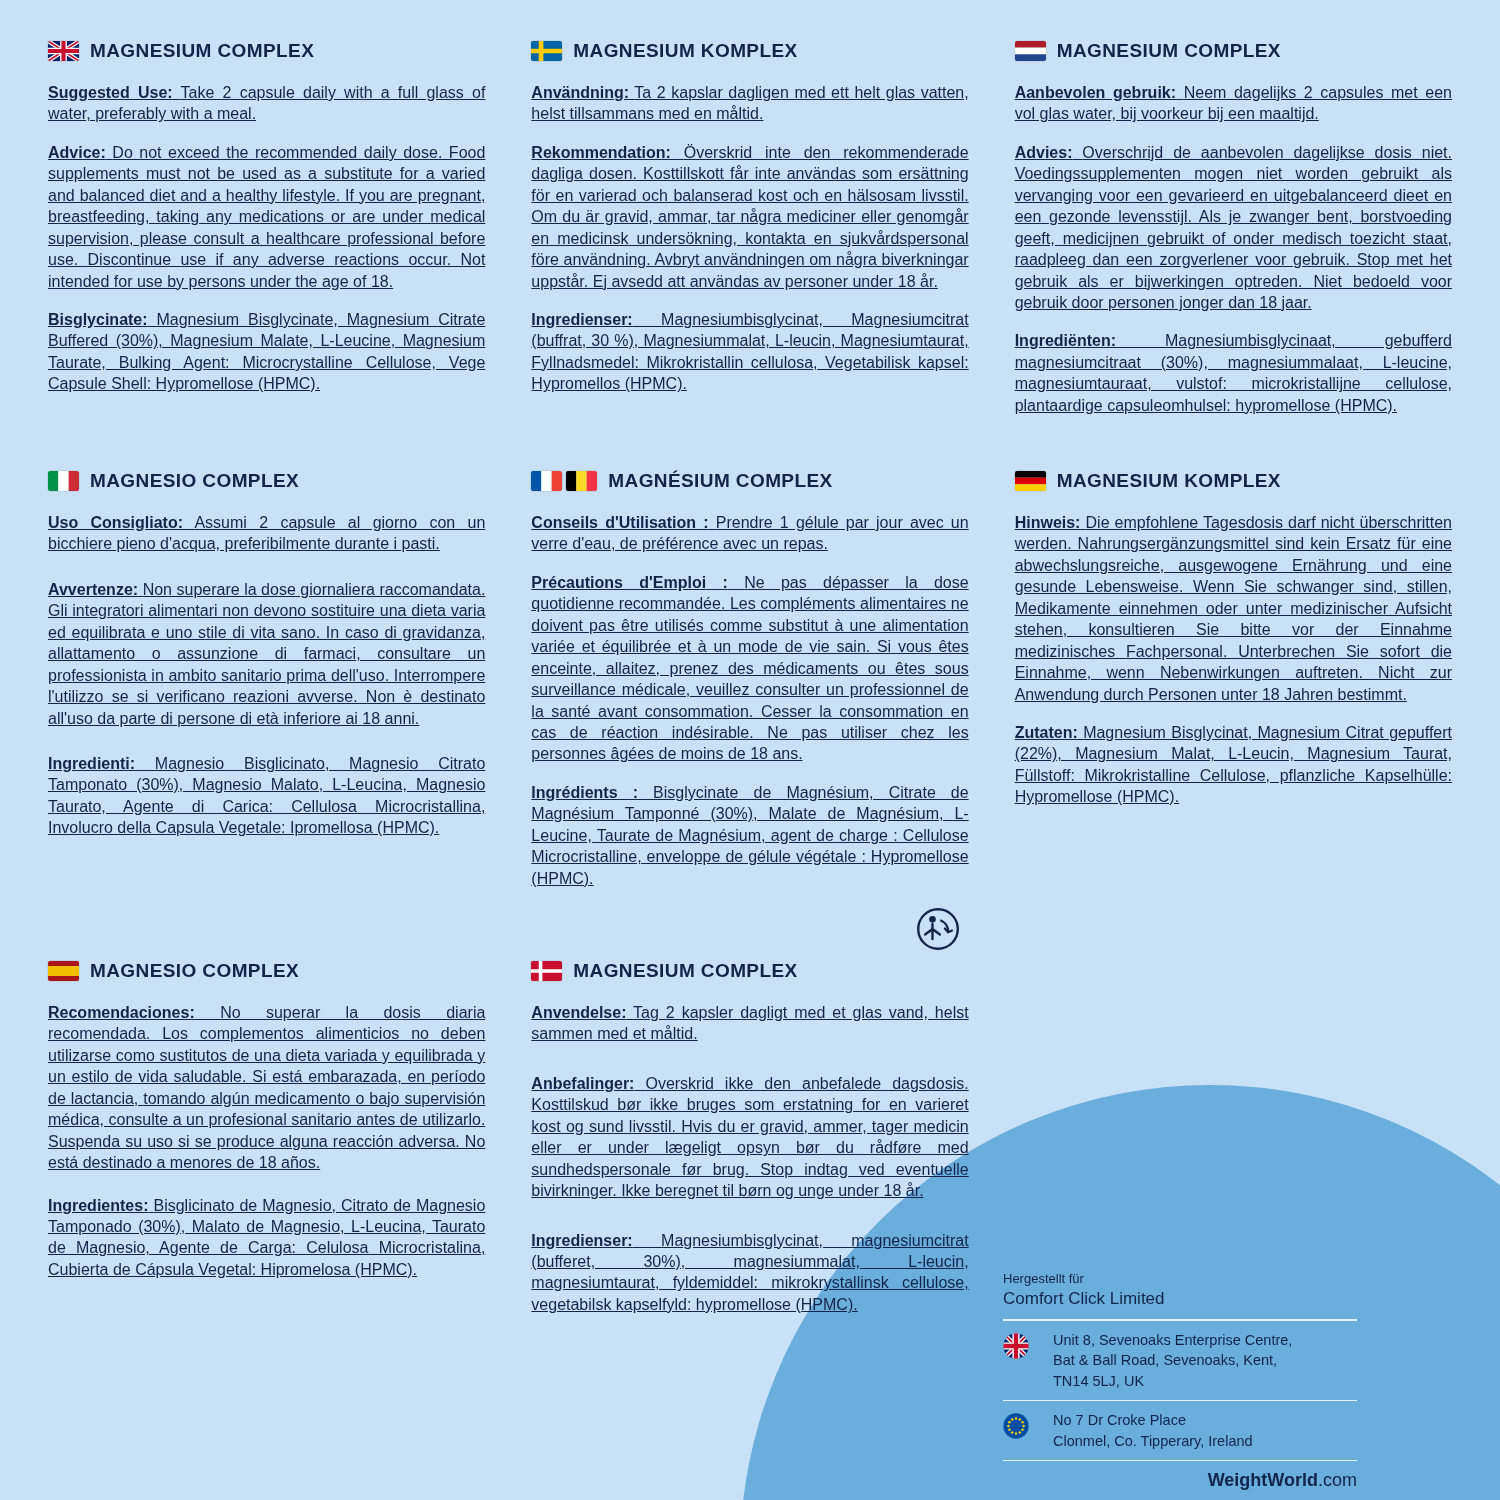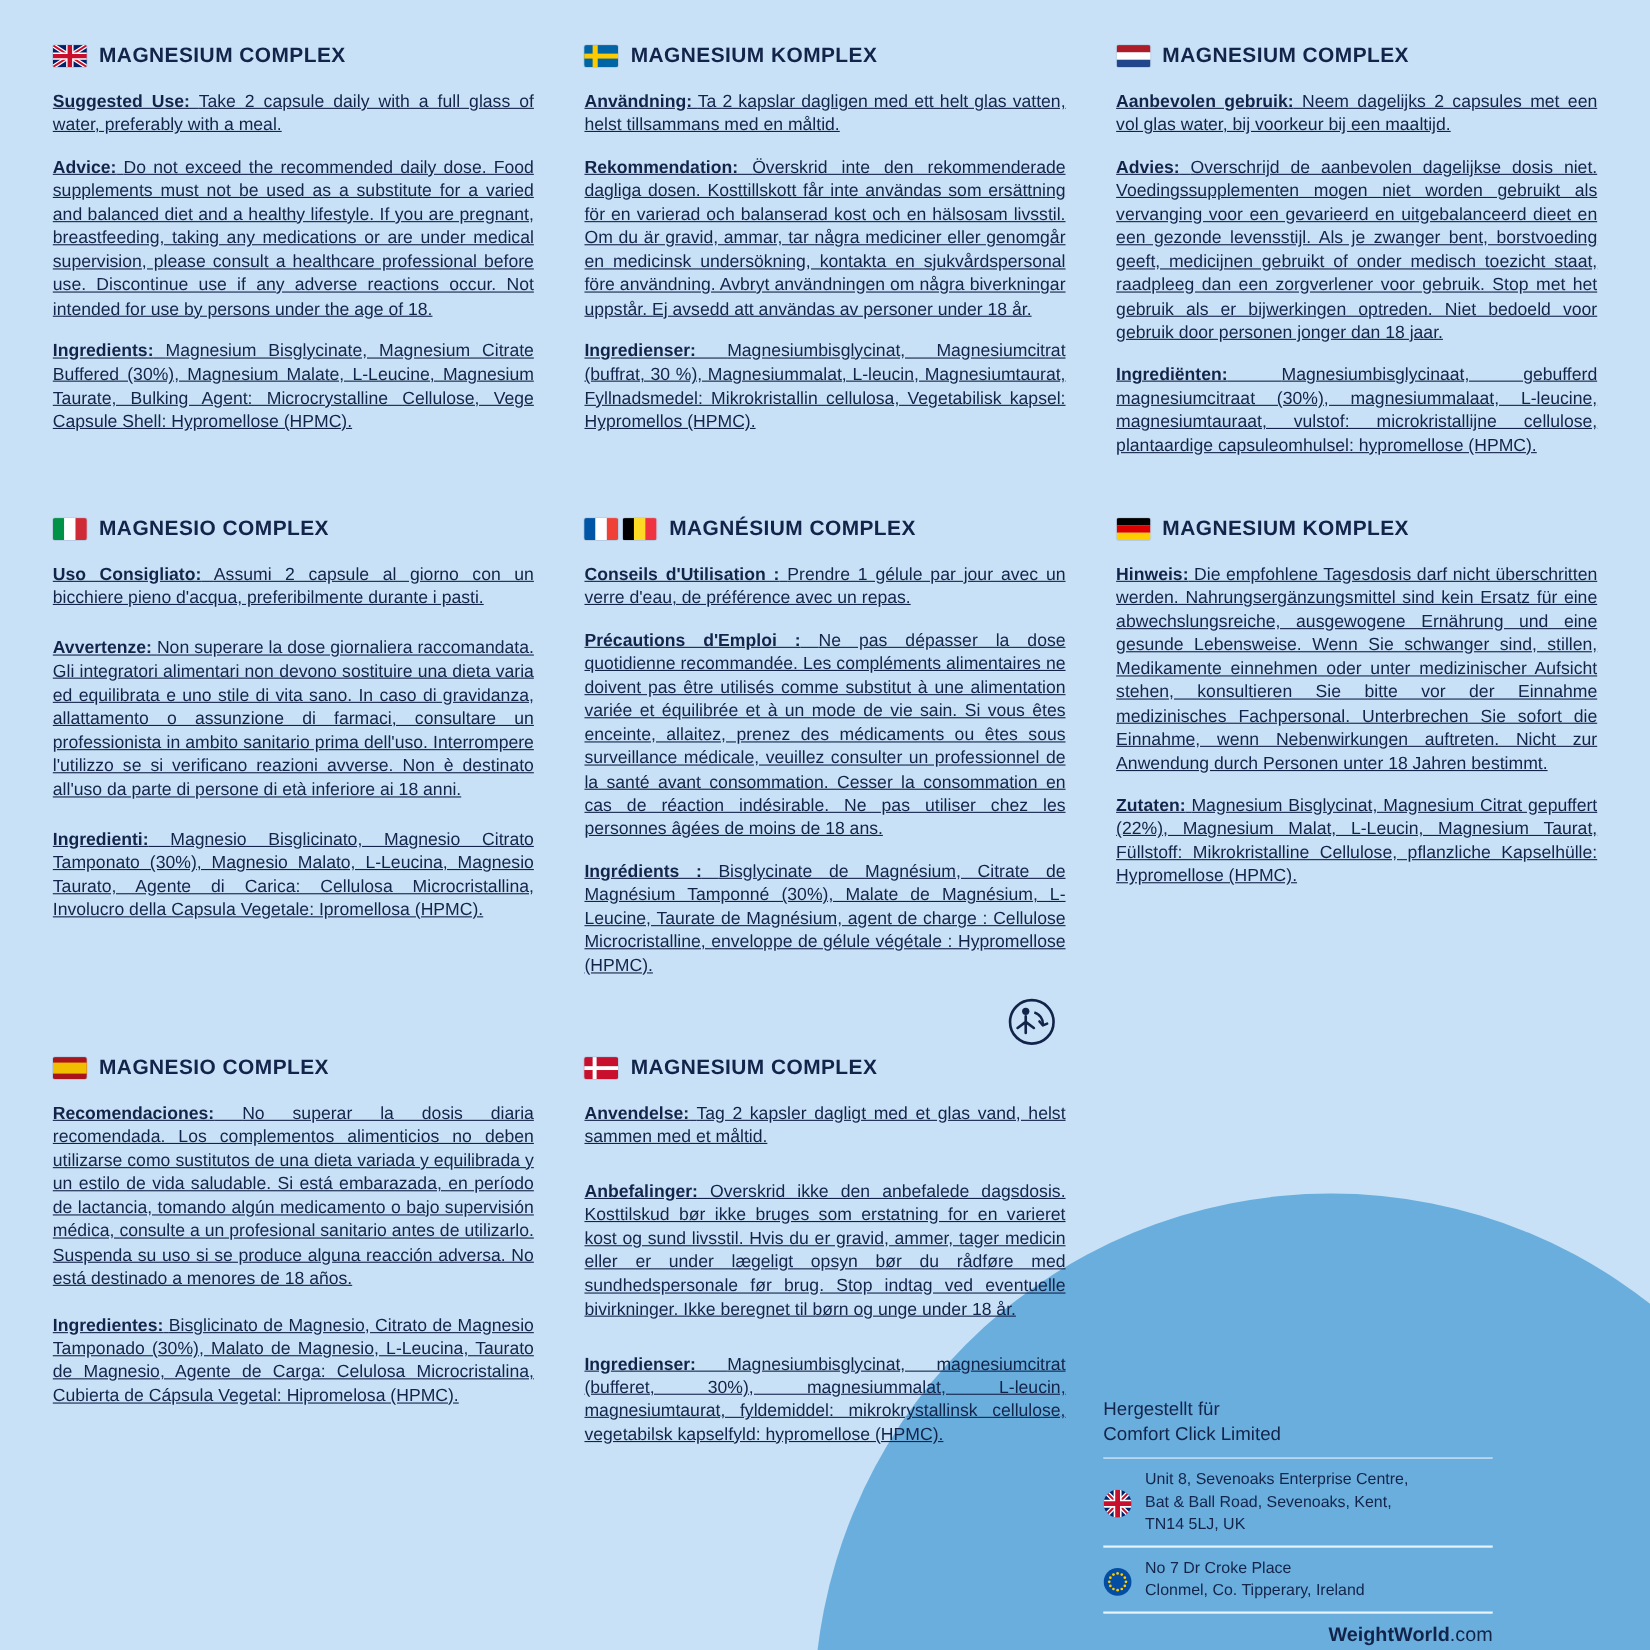--- a/index.html
+++ b/index.html
@@ -68,28 +68,28 @@
     margin-top:2px;
   }
   .triman-wrap svg { width:46px; height:46px; display:block; }
 
   .footer {
     position:absolute;
     left:1003px; top:1270px;
     width:354px;
     z-index:2;
   }
-  .made-for { font-size:17px; line-height:1.35; }
+  .made-for { font-size:13px; line-height:1.35; }
   .company  { font-size:17px; font-weight:normal; line-height:1.35; }
   .sep {
     height:1.5px;
     background:rgba(255,255,255,0.85);
     margin:9px 0;
   }
-  .addr-row { display:flex; gap:12px; align-items:center; }
+  .addr-row { display:flex; gap:24px; align-items:flex-start; }
   .round-flag { width:26px; height:26px; flex:0 0 auto; margin-top:3px; }
   .round-flag svg { width:100%; height:100%; display:block; }
   .addr { font-size:14.5px; line-height:1.4; }
   .website { font-size:18px; margin-top:2px;text-align:right; }
   .website strong { font-weight:bold; }
 </style>
 </head>
 <body>
 
 <div class="decor-circle"></div>
@@ -106,21 +106,21 @@
               <path d="M30,0 V40 M0,20 H60" stroke="#ffffff" stroke-width="13"></path>
               <path d="M30,0 V40 M0,20 H60" stroke="#C8102E" stroke-width="8"></path>
             </svg>
           </span>
         </span>
       <h2 class="sec-title">MAGNESIUM COMPLEX</h2>
     </div>
     <div class="paras">
         <p class="para"><strong>Suggested Use:</strong> <span>Take 2 capsule daily with a full glass of water, preferably with a meal.</span></p>
         <p class="para"><strong>Advice:</strong> <span>Do not exceed the recommended daily dose. Food supplements must not be used as a substitute for a varied and balanced diet and a healthy lifestyle. If you are pregnant, breastfeeding, taking any medications or are under medical supervision, please consult a healthcare professional before use. Discontinue use if any adverse reactions occur. Not intended for use by persons under the age of 18.</span></p>
-        <p class="para"><strong>Ingredients:</strong> <span>Magnesium Bisglycinate, Magnesium Citrate Buffered (30%), Magnesium Malate, L-Leucine, Magnesium Taurate, Bulking Agent: Microcrystalline Cellulose, Vege Capsule Shell: Hypromellose (HPMC).</span></p>
+        <p class="para"><strong>Bisglycinate:</strong> <span>Magnesium Bisglycinate, Magnesium Citrate Buffered (30%), Magnesium Malate, L-Leucine, Magnesium Taurate, Bulking Agent: Microcrystalline Cellulose, Vege Capsule Shell: Hypromellose (HPMC).</span></p>
       </div>
   </section>
 
   <section class="lang-section" data-code="se">
     <div class="sec-header">
       <span class="flags">
           <span class="flag">
             <svg viewBox="0 0 60 40" preserveAspectRatio="none">
               <rect width="60" height="40" fill="#0065A4"></rect>
               <rect x="15" width="9" height="40" fill="#FECB00"></rect>

